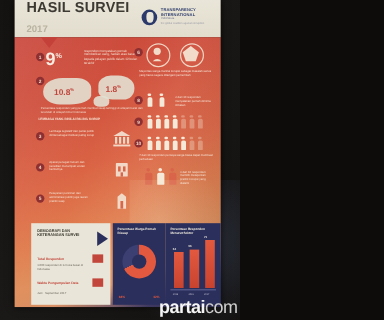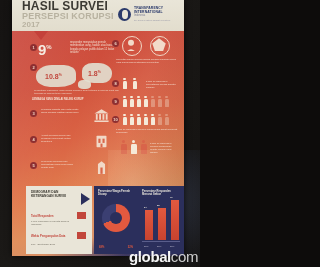--- a/index.html
+++ b/index.html
@@ -136,21 +136,20 @@
 <body>
 
 <div id="root">
   <div class="backdrop"></div>
   <div class="backdrop-glow"></div>
 
   <div class="poster">
 
     <div class="head">
       <div class="head-title">HASIL SURVEI</div>
-      <div class="head-sub">PERSEPSI KORUPSI</div>
       <div class="head-year">2017</div>
 
       <div class="logo">
         <div class="logo-mark"></div>
         <div class="logo-txt">
           <div class="logo-l1">TRANSPARENCY</div>
           <div class="logo-l2">INTERNATIONAL</div>
           <div class="logo-l3">Indonesia</div>
           <div class="logo-l4">the global coalition against corruption</div>
         </div>
@@ -354,14 +353,14 @@
       <div class="bar" style="left:33px;height:40px;"></div>
       <div class="barval" style="left:6px;bottom:45px;">54</div>
       <div class="barval" style="left:19px;bottom:47px;">56</div>
       <div class="barval" style="left:32px;bottom:55px;">71</div>
       <div class="barcat" style="left:6px;">2015</div>
       <div class="barcat" style="left:19px;">2016</div>
       <div class="barcat" style="left:32px;">2017</div>
     </div>
   </div>
 
-  <div class="wm"><span style="font-weight:bold;color:#f5f5f5;">global</span><span>com</span></div>
+  <div class="wm"><span style="font-weight:bold;color:#f5f5f5;">partai</span><span>com</span></div>
 </div>
 
 </body></html>

